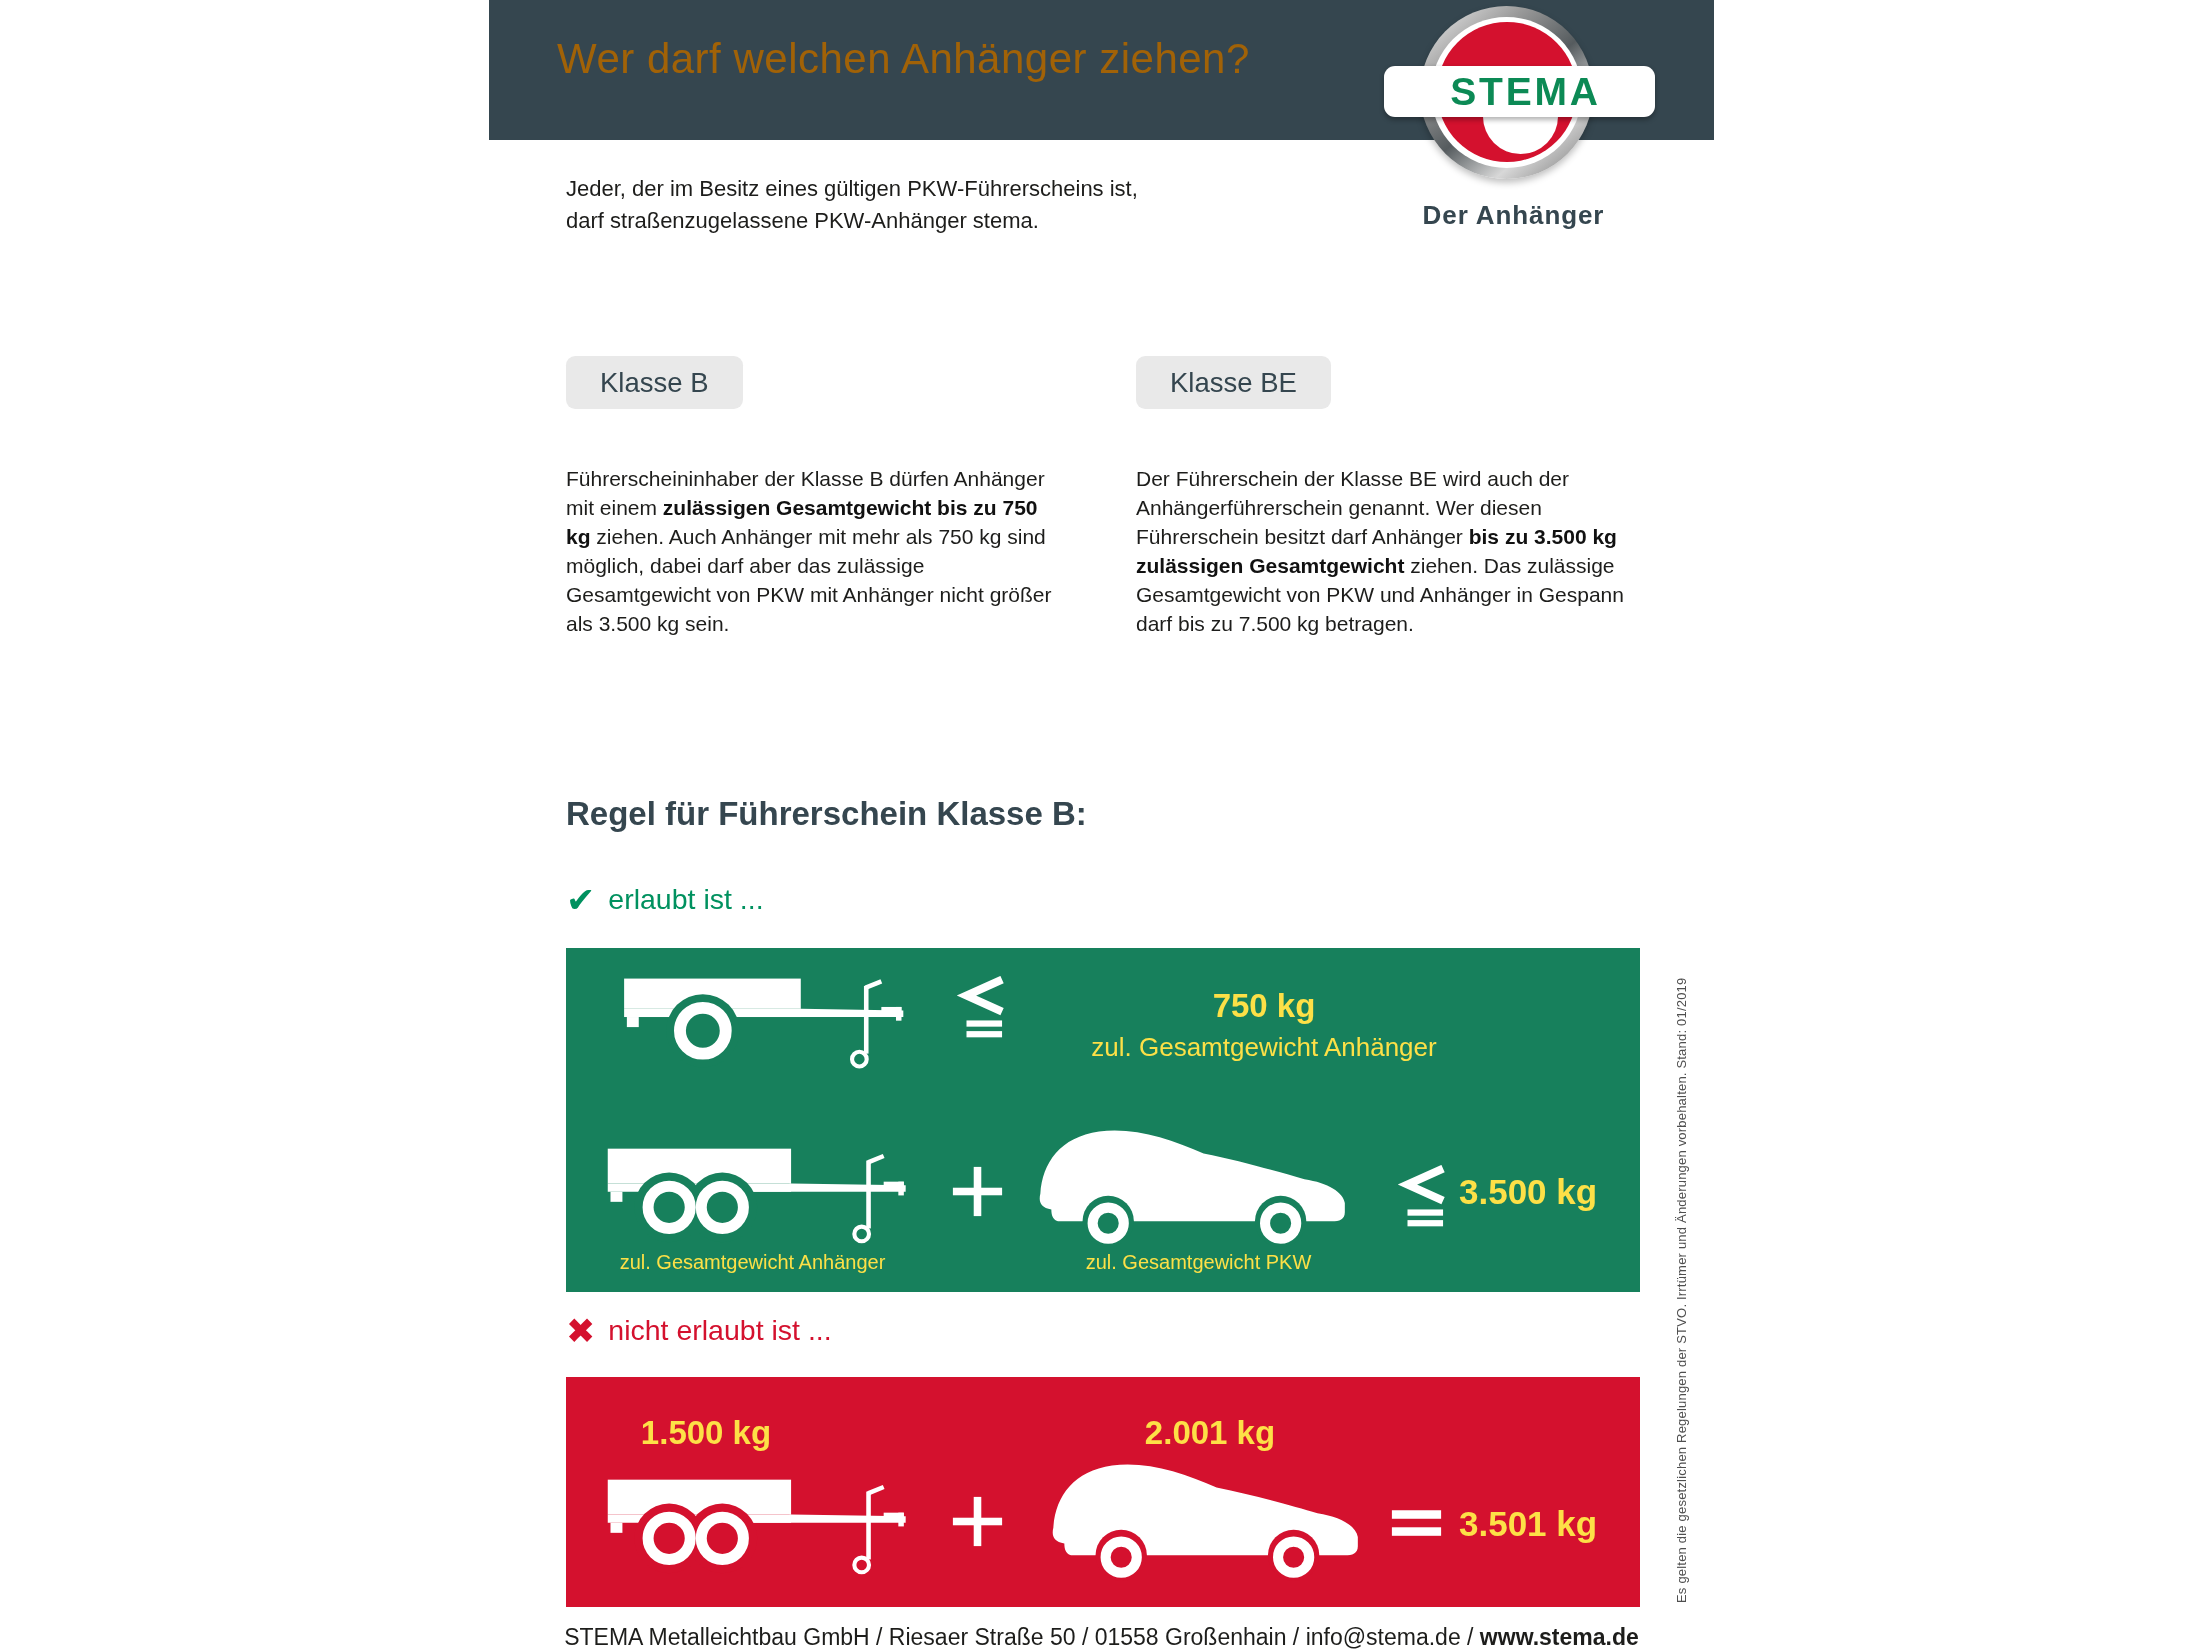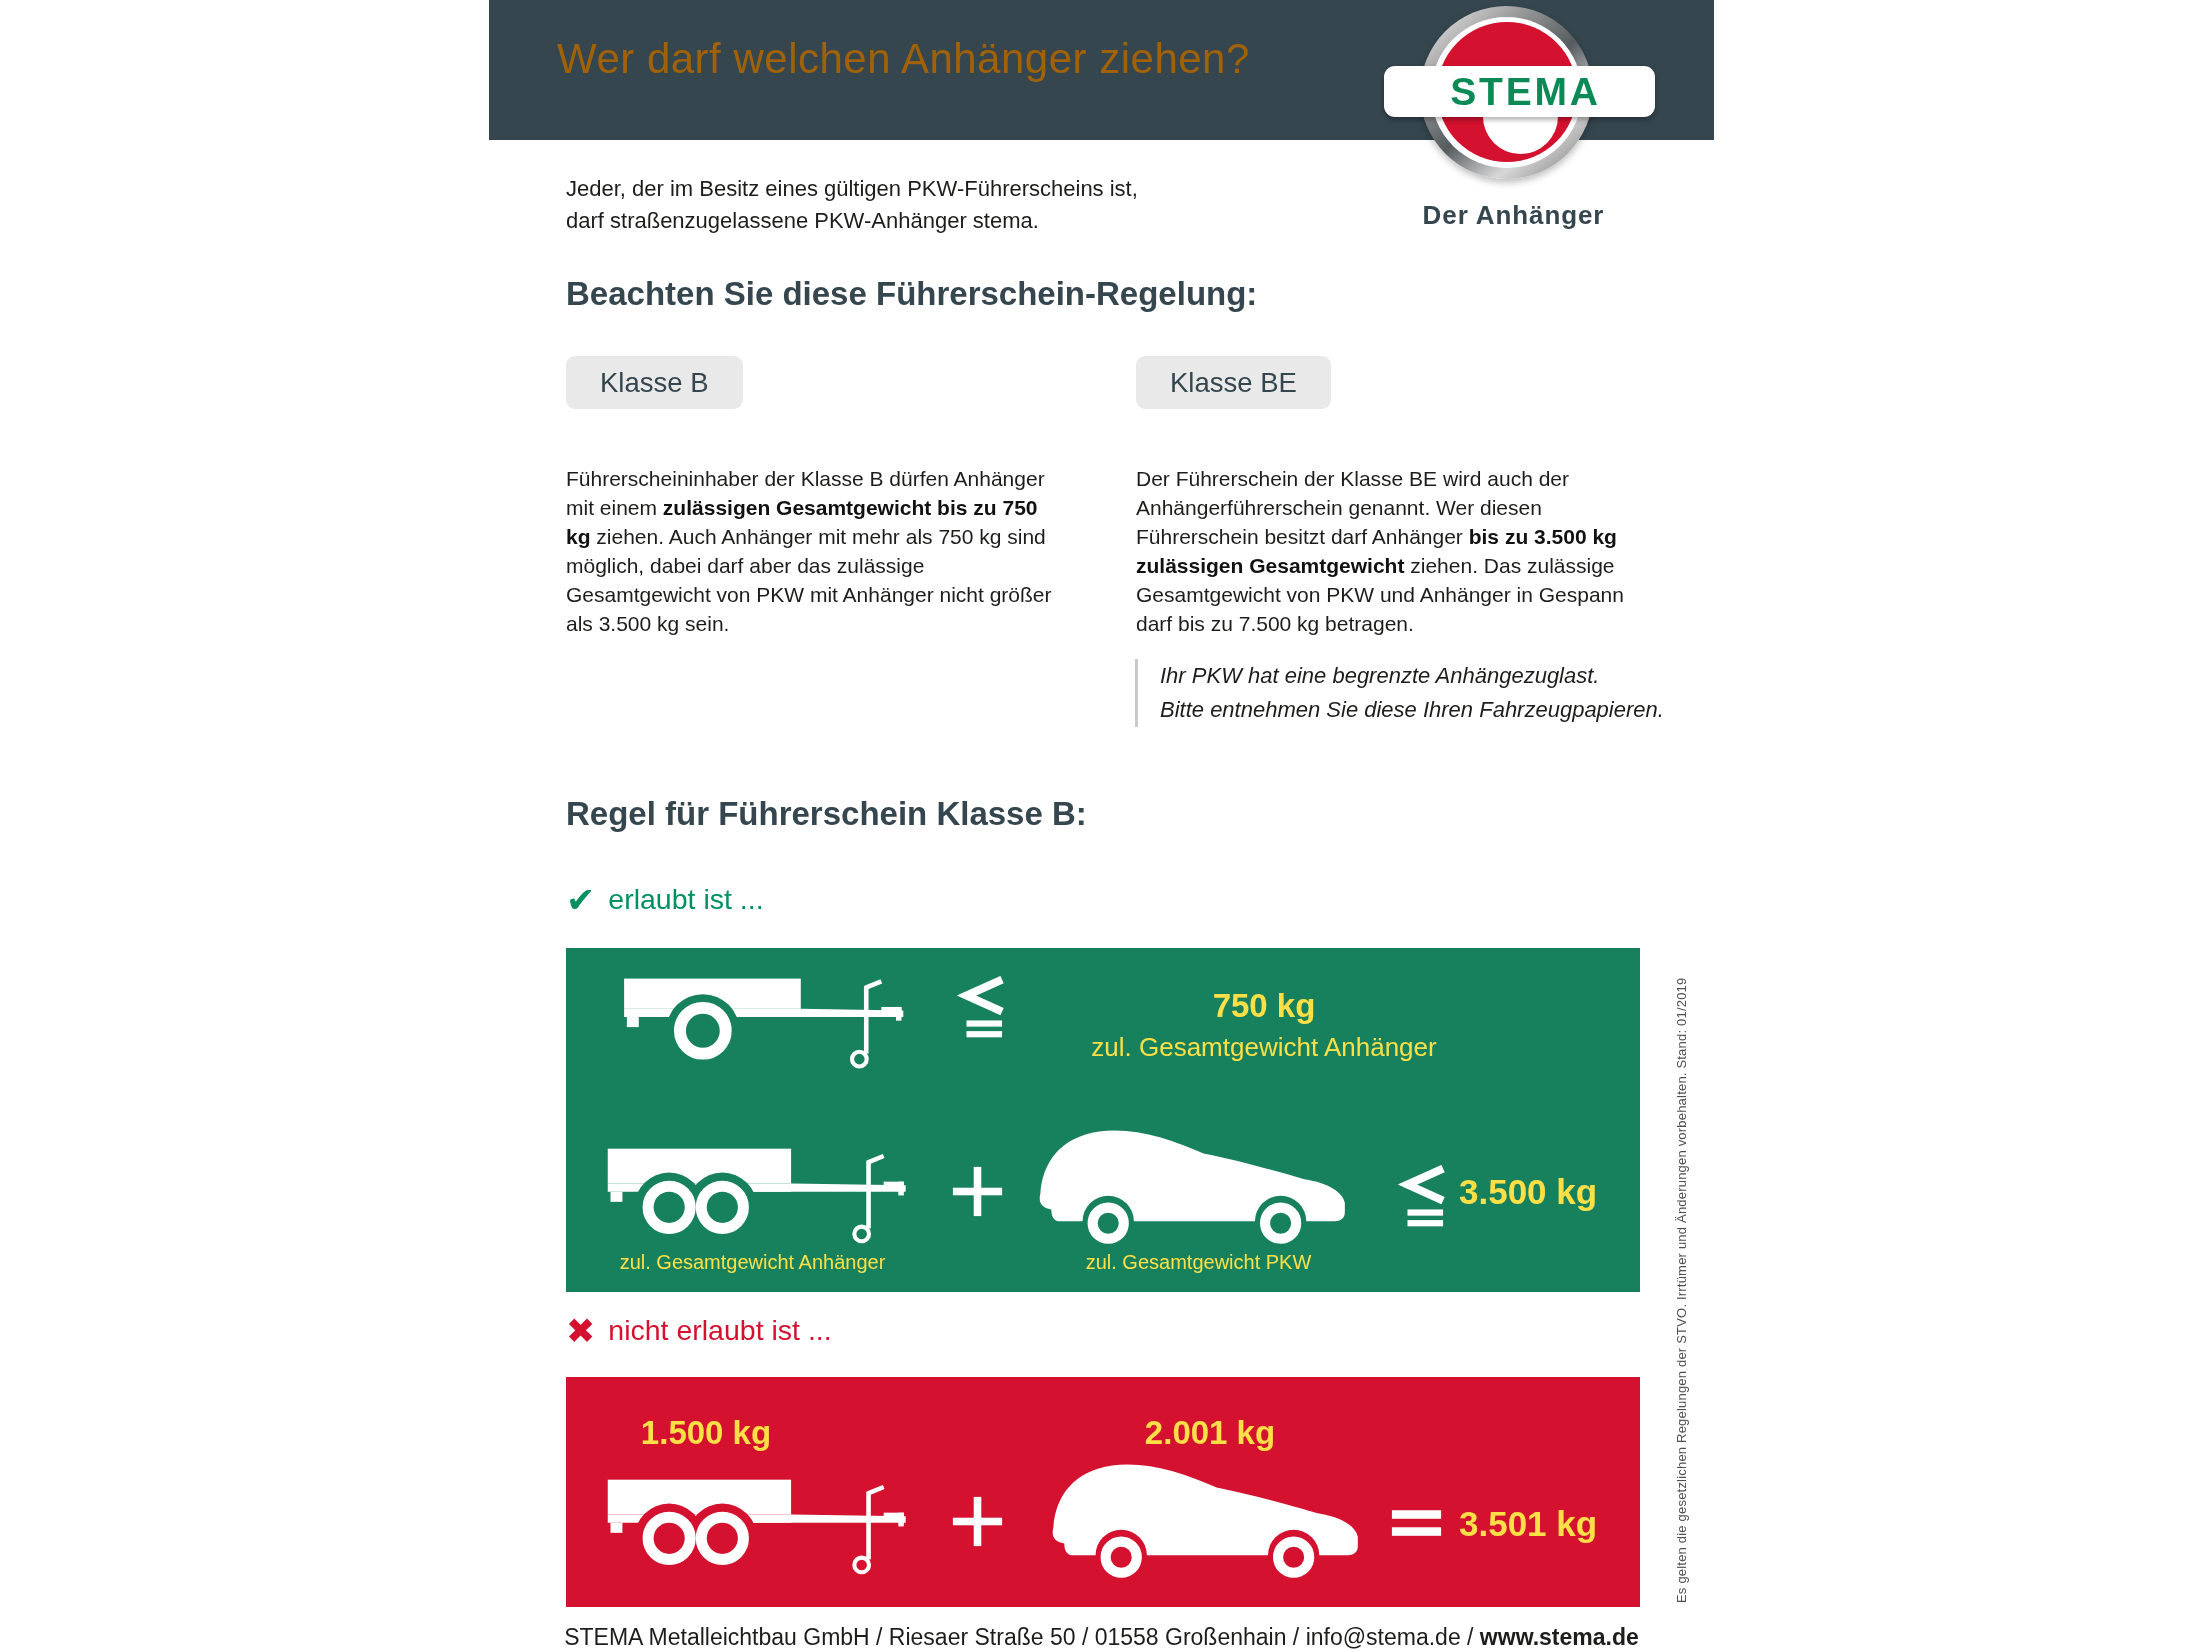--- a/index.html
+++ b/index.html
@@ -105,32 +105,27 @@
   <div class="abs logo-band">
     <span class="stema-word">STEMA</span>
   </div>
   <div class="abs logo-tagline">Der Anhänger</div>
 
   <div class="abs intro">
     <div>Jeder, der im Besitz eines gültigen PKW-Führerscheins ist,</div>
     <div>darf straßenzugelassene PKW-Anhänger stema.</div>
   </div>
 
-  <div class="abs h2">Beachten Sie diese Führerschein-Regelung:</div>
   <div class="abs badge badge-b">Klasse B</div>
   <div class="abs badge badge-be">Klasse BE</div>
 
   <div class="abs para para-b"><span>Führerscheininhaber der Klasse B dürfen Anhänger mit einem </span><b>zulässigen Gesamtgewicht bis zu 750 kg</b><span> ziehen. Auch Anhänger mit mehr als 750 kg sind möglich, dabei darf aber das zulässige Gesamtgewicht von PKW mit Anhänger nicht größer als 3.500 kg sein.</span></div>
 
   <div class="abs para para-be"><span>Der Führerschein der Klasse BE wird auch der Anhängerführerschein genannt. Wer diesen Führerschein besitzt darf Anhänger </span><b>bis zu 3.500 kg zulässigen Gesamtgewicht</b><span> ziehen. Das zulässige Gesamtgewicht von PKW und Anhänger in Gespann darf bis zu 7.500 kg betragen.</span></div>
 
-  <div class="abs quote">
-    <div>Ihr PKW hat eine begrenzte Anhängezuglast.</div>
-    <div>Bitte entnehmen Sie diese Ihren Fahrzeugpapieren.</div>
-  </div>
 
   <div class="abs h3">Regel für Führerschein Klasse B:</div>
 
   <div class="abs rule-label allowed-label">
     <span class="mark">✔</span>
     <span class="lbl">erlaubt ist ...</span>
   </div>
 
   <div class="abs panel panel-green">
     <span class="abs icon-green" style="left:53px;top:26px;">

